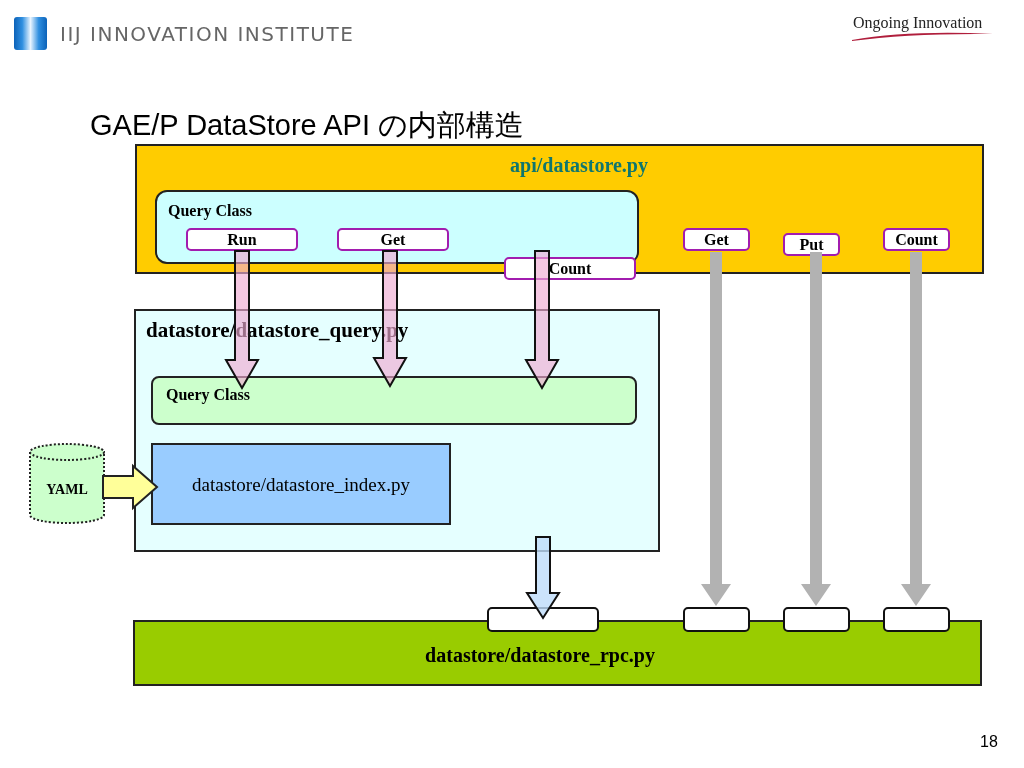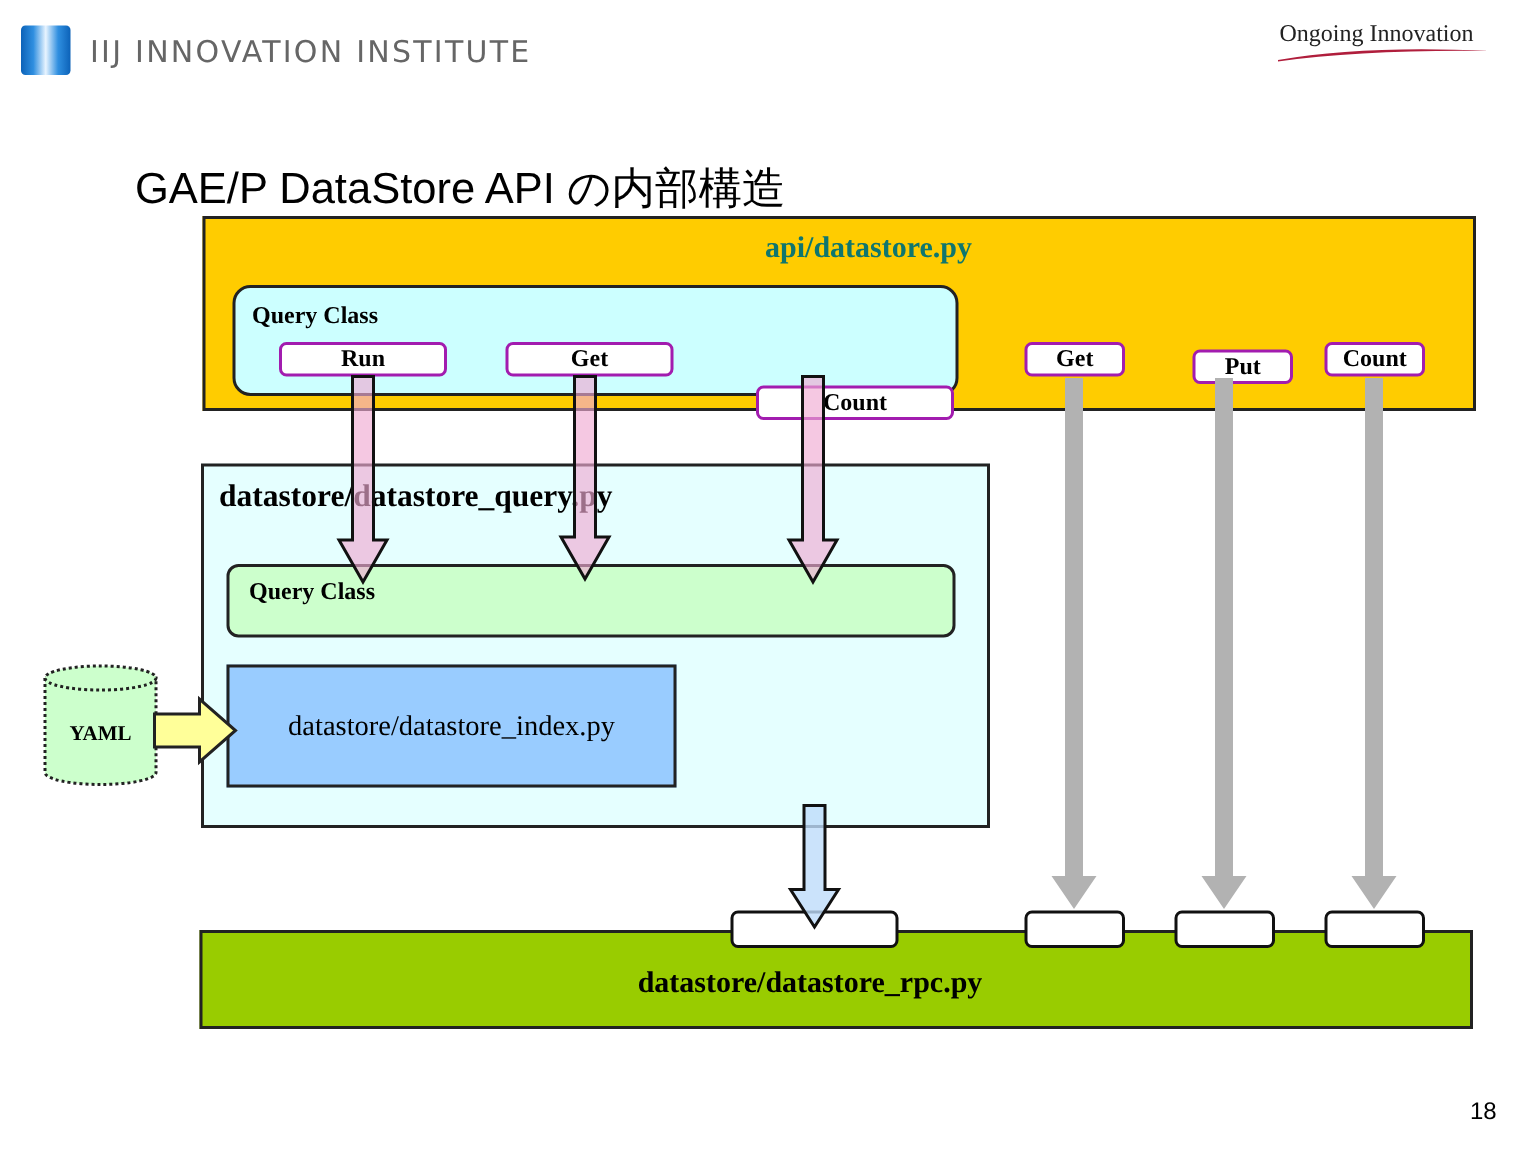--- a/index.html
+++ b/index.html
@@ -53,21 +53,21 @@
 <div class="abs api-box"></div>
 <div class="abs api-title">api/datastore.py</div>
 <div class="abs qc-box"></div>
 <div class="abs qc-label">Query Class</div>
 
 <div class="abs method-btn" style="left:186px;top:228px;width:112px;">Run</div>
 <div class="abs method-btn" style="left:337px;top:228px;width:112px;">Get</div>
 <div class="abs method-btn" style="left:504px;top:228px;width:132px;margin-top:29px;">Count</div>
 
 <div class="abs method-btn" style="left:683px;top:228px;width:67px;">Get</div>
-<div class="abs method-btn" style="left:783px;top:233px;width:67px;margin-left:12px;">Put</div>
+<div class="abs method-btn" style="left:783px;top:233px;width:57px;">Put</div>
 <div class="abs method-btn" style="left:883px;top:228px;width:67px;">Count</div>
 
 <div class="abs dq-box"></div>
 <div class="abs dq-title">datastore/datastore_query.py</div>
 <div class="abs qc2-box"></div>
 <div class="abs qc2-label">Query Class</div>
 <div class="abs idx-box"></div>
 <div class="abs idx-label">datastore/datastore_index.py</div>
 
 <div class="abs rpc-box"></div>

